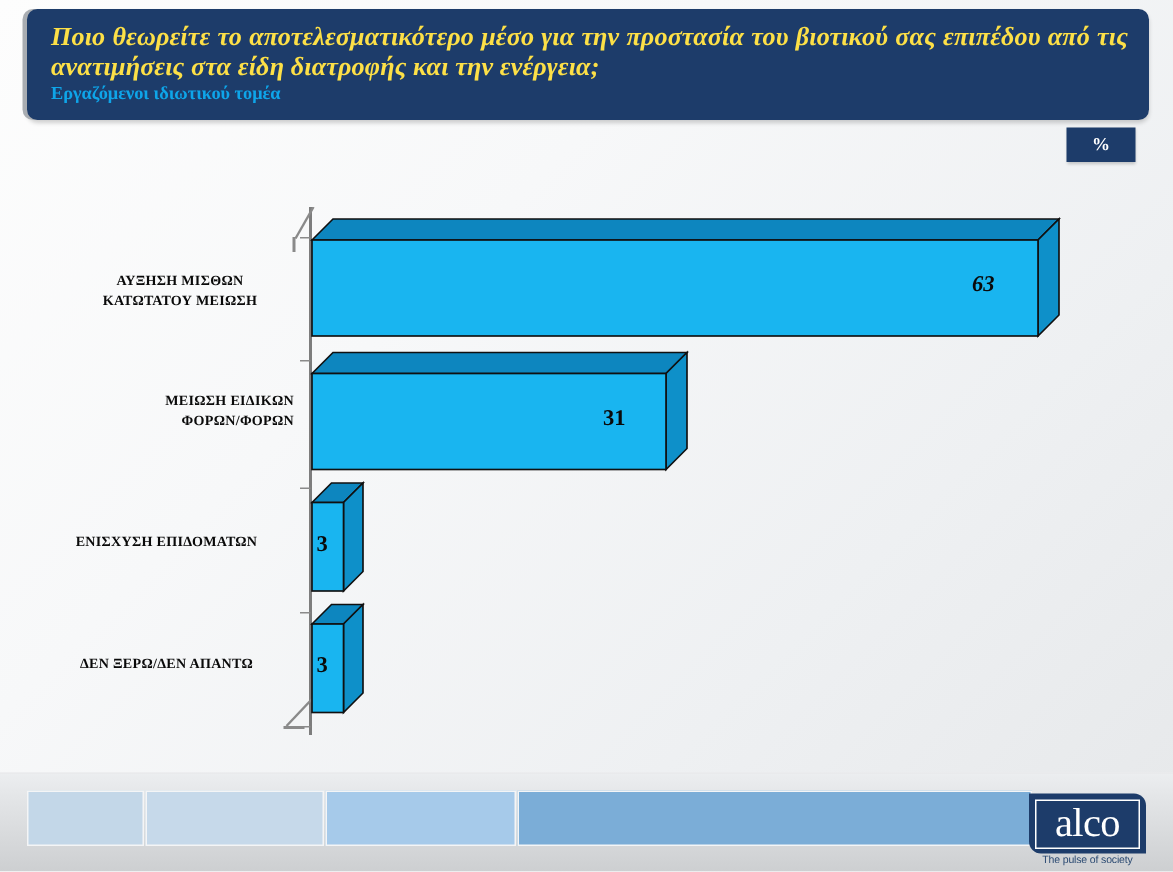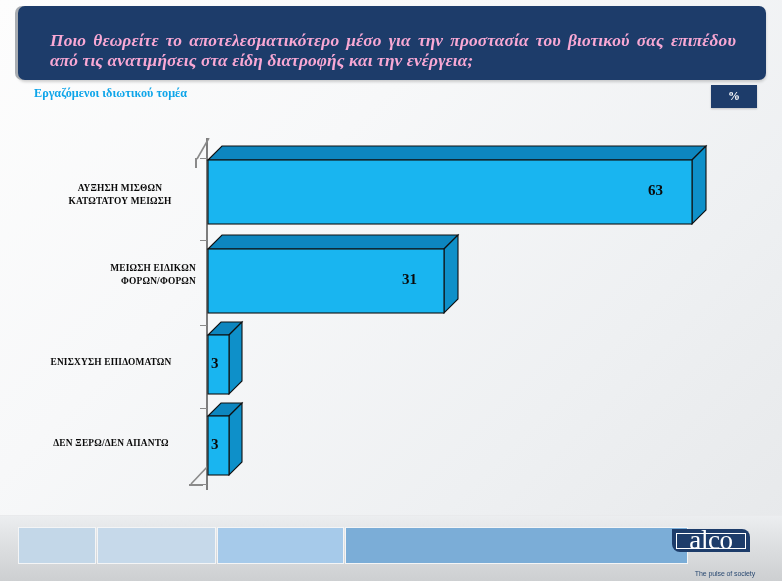--- a/index.html
+++ b/index.html
@@ -28,30 +28,30 @@
     top: 6px;
     width: 748px;
     height: 74px;
     background: #1d3c6a;
     border-radius: 7px;
     box-shadow: -3px 0 0 0 #a9adb2, 0 2px 3px rgba(0,0,0,0.18);
     box-sizing: border-box;
     padding: 8px 14px 0 16px;
   }
   .title-main {
-    color: #f9a8d4;
+    color: #fde047;
     font-family: "Liberation Serif", serif;
     font-weight: bold;
     font-style: italic;
     font-size: 17.4px;
     line-height: 20px;
     letter-spacing: 0.1px;
     text-align: justify;
     text-align-last: left;
-    margin: 16px;
+    margin: 0;
   }
   .title-sub {
     color: #0ea5e9;
     font-family: "Liberation Serif", serif;
     font-weight: bold;
     font-size: 12.2px;
     line-height: 15px;
     margin: 1px 0 0 0;
   }
 
@@ -172,24 +172,24 @@
   }
   .fblock {
     position: absolute;
     top: 12px;
     height: 37px;
     border: 1px solid #f4f5f6;
     box-sizing: border-box;
   }
   .logo-box {
     position: absolute;
-    left: 672px;
+    left: 686px;
     top: 529px;
     width: 78px;
-    height: 23px;
+    height: 40px;
     background: #1d3c6a;
     border-radius: 0 8px 0 8px;
   }
   .logo-inner {
     position: absolute;
     left: 4px;
     top: 4px;
     right: 4px;
     bottom: 3px;
     border: 1.4px solid #ffffff;
@@ -239,21 +239,21 @@
       <line x1="19" y1="0" x2="1" y2="19" stroke="#8a8a8a" stroke-width="1.6"></line>
     </svg>
     <div class="axis-top-stub"></div>
     <div class="axis-bot-stub"></div>
     <div class="tick" style="top:48px"></div>
     <div class="tick" style="top:130px"></div>
     <div class="tick" style="top:215px"></div>
     <div class="tick" style="top:298px"></div>
     <div class="tick" style="top:374px"></div>
 
-    <div class="bar" style="left:208px; top:36px; width:460px; height:78px;">
+    <div class="bar" style="left:208px; top:36px; width:460px; height:78px;font-style:italic;">
       <svg style="position:absolute; left:0; top:0; width:498px; height:78px; overflow:visible;" viewBox="0 0 498 78">
 
         <polygon points="0,14 14,0 498,0 484,14" fill="#0d86bf" stroke="#101010" stroke-width="1.1"></polygon>
 
         <polygon points="484,14 498,0 498,64 484,78" fill="#0e90c9" stroke="#101010" stroke-width="1.1"></polygon>
 
         <rect x="0" y="14" width="484" height="64" fill="#19b5f0" stroke="#101010" stroke-width="1.1"></rect>
       </svg>
       <div class="bar-label" style="left:440px; top:36px;">63</div>
     </div>

